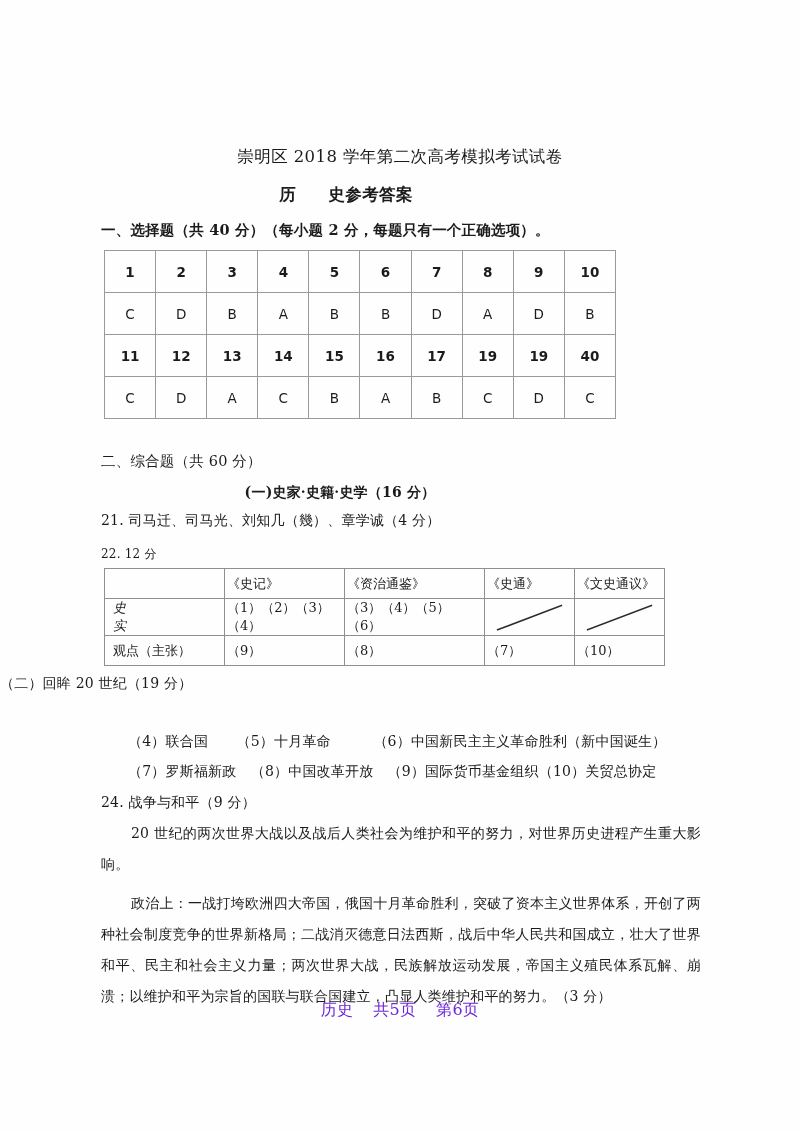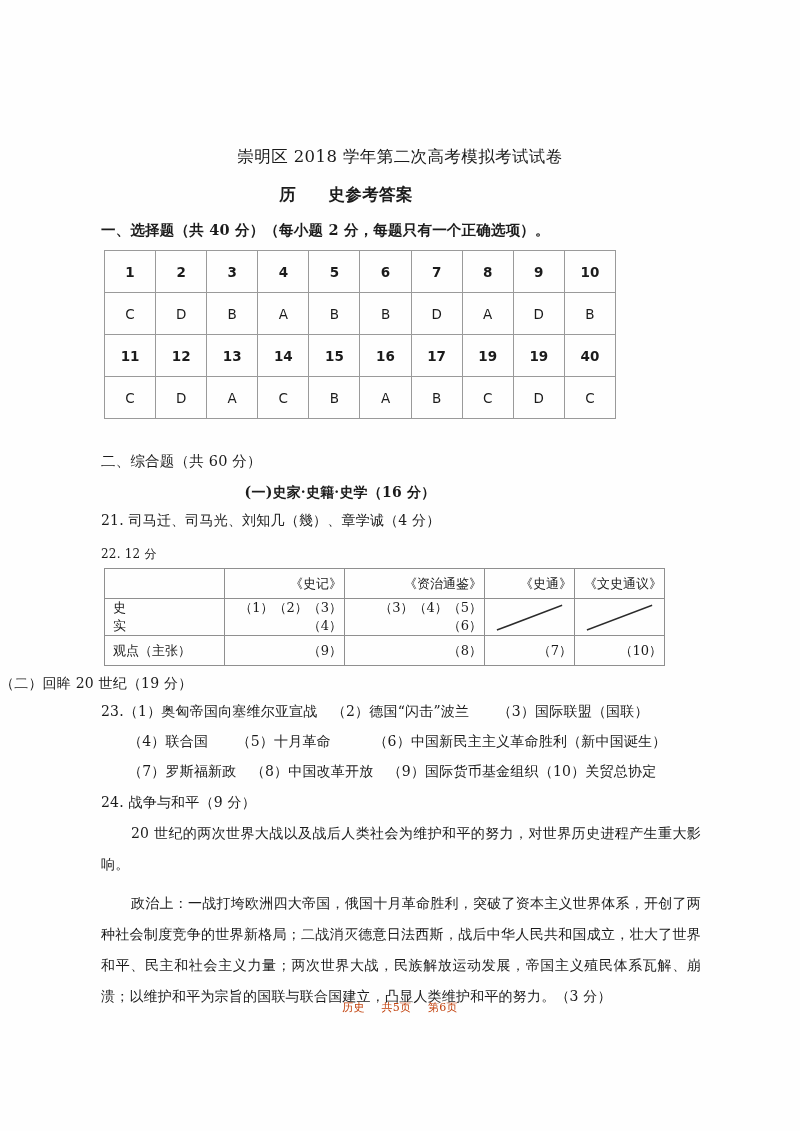--- a/index.html
+++ b/index.html
@@ -123,32 +123,33 @@
   .source-table {
     position: absolute;
     left: 104px; top: 568px;
     width: 560px;
     border-collapse: collapse;
     table-layout: fixed;
   }
   .source-table td {
     border: 1px solid #8f8f8f;
     height: 29px;
-    text-align: right;
+    text-align: left;
     vertical-align: middle;
     font-size: 13px;
     padding: 0 2px;
   }
   .source-table td.rowlabel {
     text-align: left;
     padding-left: 8px;
   }
   .label-spread {
     display: inline-block;
     letter-spacing: 22px;
+    font-style: italic;
   }
   .diag-cell {
     position: relative;
     padding: 0;
   }
   .diag-cell svg {
     position: absolute;
     left: 0; top: 0;
     width: 100%;
     height: 100%;
@@ -180,23 +181,23 @@
   .para-1 { top: 818px; }
   .para-2 { top: 880px; margin-top: 8px; }
   .indent { display: inline-block; width: 30px; }
 
   
   .footer {
     position: absolute;
     left: 0; top: 1000px;
     width: 800px;
     text-align: center;
-    font-size: 11px;
+    font-size: 16px;
     letter-spacing: 0.3px;
-    color: #c2410c;
+    color: #6d28d9;
   }
   .footer .fgap { display: inline-block; width: 9px; }
 </style>
 </head>
 <body>
 
 <div class="page">
 
   <div class="doc-title">崇明区 2018 学年第二次高考模拟考试试卷</div>
 
@@ -304,21 +305,20 @@
         <td>（9）</td>
         <td>（8）</td>
         <td>（7）</td>
         <td>（10）</td>
       </tr>
     </tbody>
   </table>
 
   <div class="part-b-head">（二）回眸 20 世纪（19 分）</div>
 
-  <div class="q-line q23-l1">23.（1）奥匈帝国向塞维尔亚宣战　（2）德国“闪击”波兰　　（3）国际联盟（国联）</div>
   <div class="q-line q23-l2">（4）联合国　　（5）十月革命　　　（6）中国新民主主义革命胜利（新中国诞生）</div>
   <div class="q-line q23-l3">（7）罗斯福新政　（8）中国改革开放　（9）国际货币基金组织（10）关贸总协定</div>
   <div class="q-line q24-head">24. 战争与和平（9 分）</div>
 
   <div class="body-para para-1"><span class="indent"></span><span>20 世纪的两次世界大战以及战后人类社会为维护和平的努力，对世界历史进程产生重大影响。</span></div>
 
   <div class="body-para para-2"><span class="indent"></span><span>政治上：一战打垮欧洲四大帝国，俄国十月革命胜利，突破了资本主义世界体系，开创了两种社会制度竞争的世界新格局；二战消灭德意日法西斯，战后中华人民共和国成立，壮大了世界和平、民主和社会主义力量；两次世界大战，民族解放运动发展，帝国主义殖民体系瓦解、崩溃；以维护和平为宗旨的国联与联合国建立，凸显人类维护和平的努力。（3 分）</span></div>
 
   <div class="footer">
     <span>历史</span>

